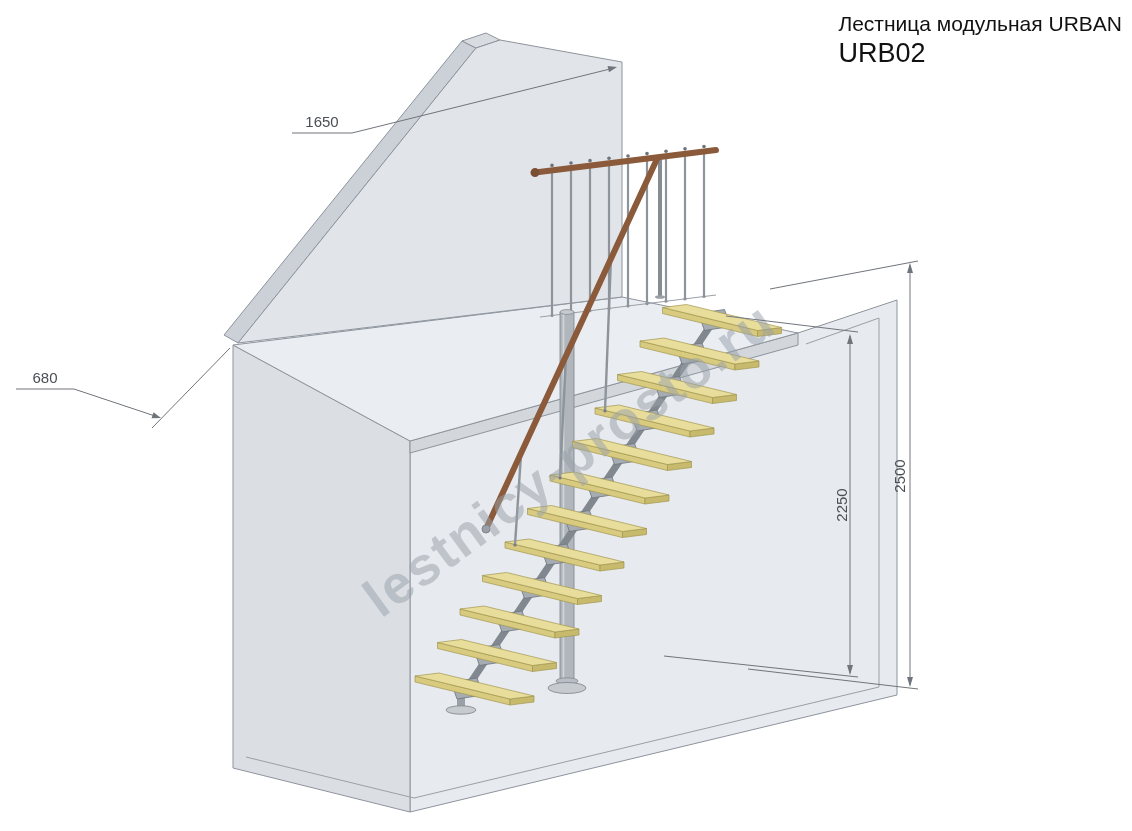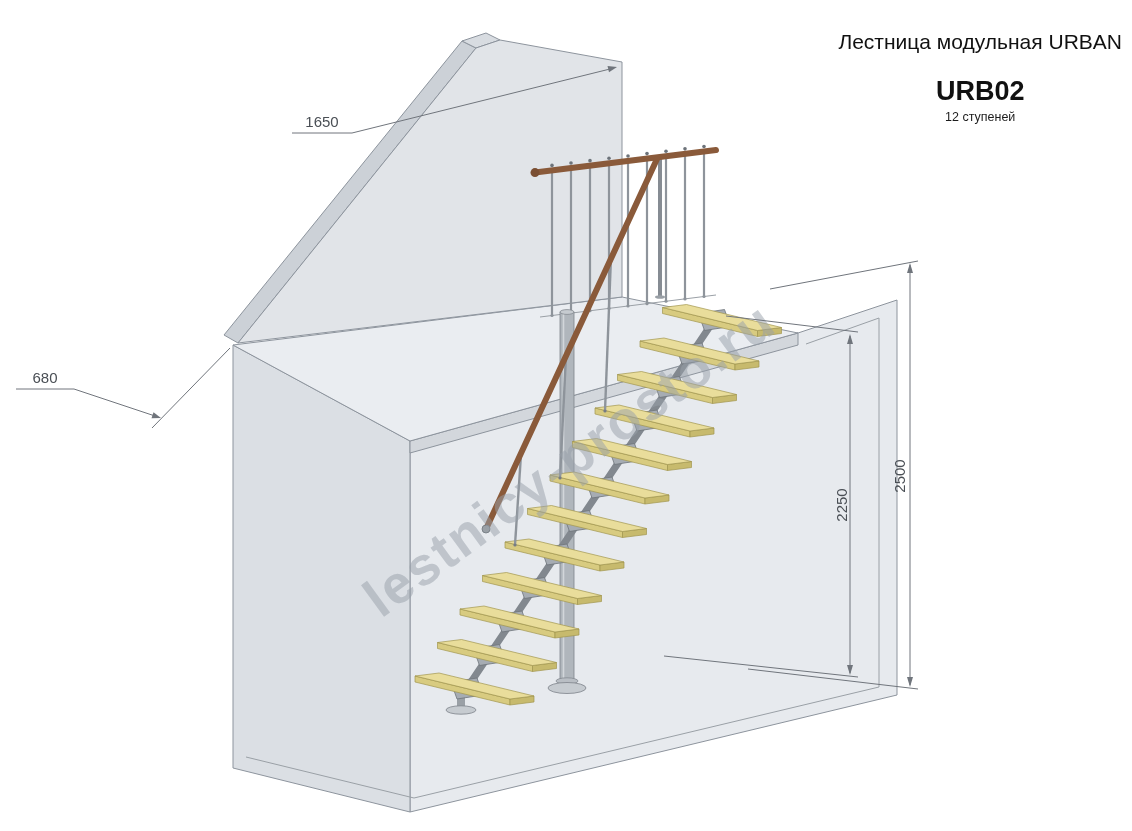--- a/index.html
+++ b/index.html
@@ -1,21 +1,21 @@
 <!DOCTYPE html>
 <html><head>
 <meta charset="utf-8">
 <style>
   html,body{margin:0;padding:0;background:#ffffff;}
   .page{position:relative;width:1132px;height:831px;background:#ffffff;overflow:hidden;
         font-family:"Liberation Sans","DejaVu Sans",sans-serif;}
   .page svg{position:absolute;left:0;top:0;}
-  .title-block{position:absolute;right:10px;top:28px;text-align:center;color:#111;}
+  .title-block{position:absolute;right:10px;top:10px;text-align:left;color:#111;}
   .t-title{font-size:21px;line-height:1.3;}
-  .t-model{font-size:27px;font-weight:bold;line-height:1.25;margin-top:20px;}
+  .t-model{font-size:27px;font-weight:normal;line-height:1.25;}
   .t-sub{font-size:12.5px;line-height:1.3;color:#1c1c1c;}
   svg text{font-family:"Liberation Sans","DejaVu Sans",sans-serif;}
 </style>
 </head>
 <body>
 
 <div class="page">
 
   <svg id="scene" width="1132" height="831" viewBox="0 0 1132 831">
 
@@ -182,16 +182,15 @@
       <line x1="850" y1="336" x2="850" y2="673"></line>
       <polygon points="850,334 847,344 853,344" fill="#70757c" stroke="none"></polygon>
       <polygon points="850,675 847,665 853,665" fill="#70757c" stroke="none"></polygon>
       <text x="843" y="509" text-anchor="middle" font-size="15" fill="#4a4f55" stroke="none" transform="rotate(-90 843 505)">2250</text>
     </g>
   </svg>
 
   <div class="title-block">
     <div class="t-title">Лестница модульная URBAN</div>
     <div class="t-model">URB02</div>
-    <div class="t-sub">12 ступеней</div>
   </div>
 
 </div>
 
 </body></html>

